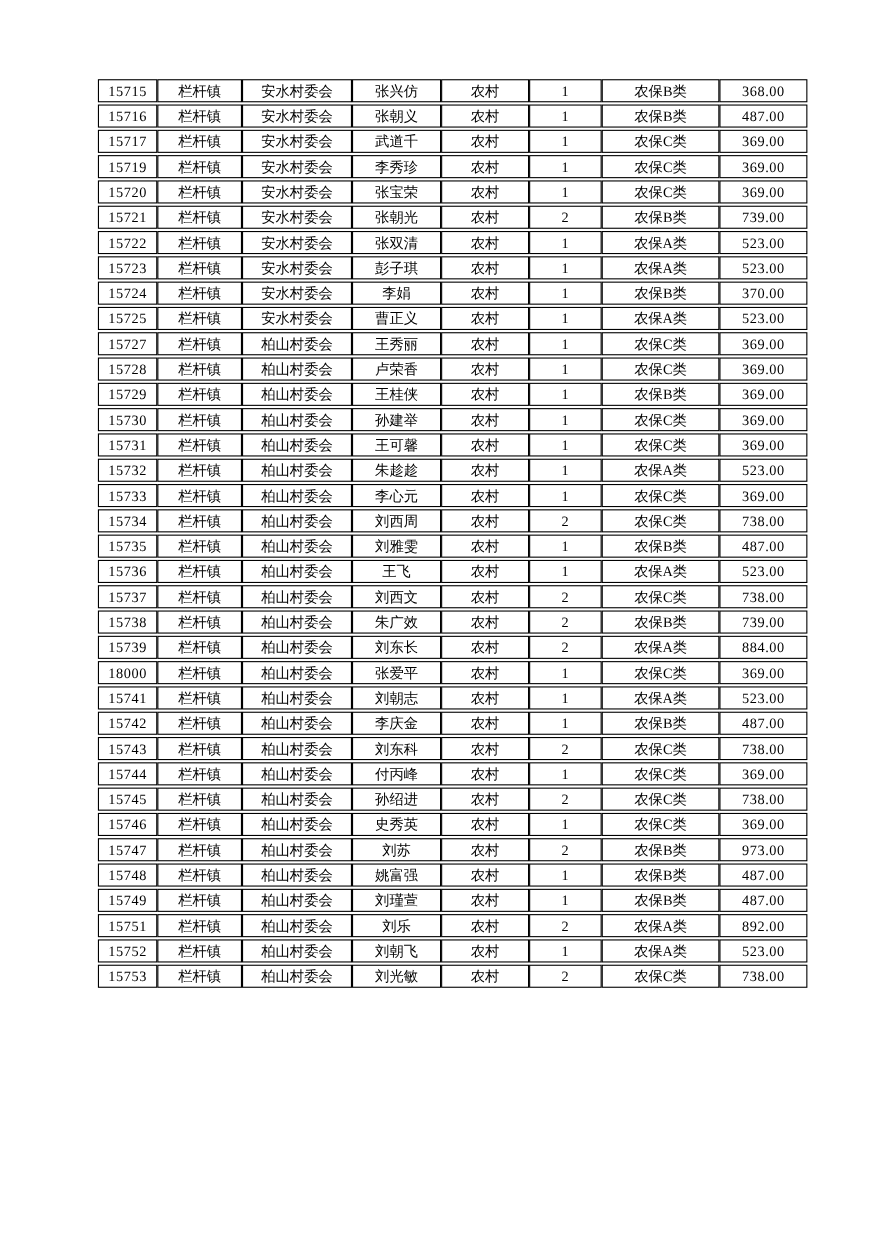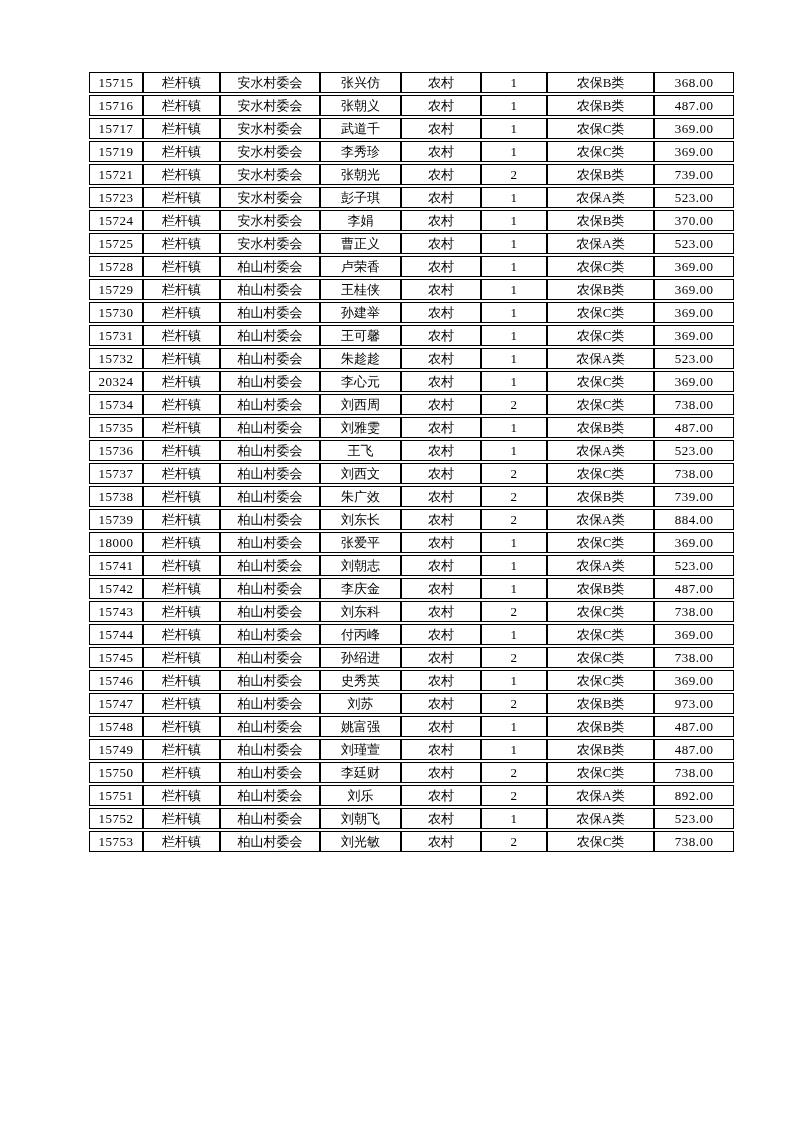--- a/index.html
+++ b/index.html
@@ -92,30 +92,50 @@
           <td class="num">15719</td>
           <td>栏杆镇</td>
           <td>安水村委会</td>
           <td>李秀珍</td>
           <td>农村</td>
           <td class="num">1</td>
           <td>农保C类</td>
           <td class="num">369.00</td>
         </tr>
         <tr>
+          <td class="num">15720</td>
+          <td>栏杆镇</td>
+          <td>安水村委会</td>
+          <td>张宝荣</td>
+          <td>农村</td>
+          <td class="num">1</td>
+          <td>农保C类</td>
+          <td class="num">369.00</td>
+        </tr>
+        <tr>
           <td class="num">15721</td>
           <td>栏杆镇</td>
           <td>安水村委会</td>
           <td>张朝光</td>
           <td>农村</td>
           <td class="num">2</td>
           <td>农保B类</td>
           <td class="num">739.00</td>
         </tr>
         <tr>
+          <td class="num">15722</td>
+          <td>栏杆镇</td>
+          <td>安水村委会</td>
+          <td>张双清</td>
+          <td>农村</td>
+          <td class="num">1</td>
+          <td>农保A类</td>
+          <td class="num">523.00</td>
+        </tr>
+        <tr>
           <td class="num">15723</td>
           <td>栏杆镇</td>
           <td>安水村委会</td>
           <td>彭子琪</td>
           <td>农村</td>
           <td class="num">1</td>
           <td>农保A类</td>
           <td class="num">523.00</td>
         </tr>
         <tr>
@@ -132,20 +152,30 @@
           <td class="num">15725</td>
           <td>栏杆镇</td>
           <td>安水村委会</td>
           <td>曹正义</td>
           <td>农村</td>
           <td class="num">1</td>
           <td>农保A类</td>
           <td class="num">523.00</td>
         </tr>
         <tr>
+          <td class="num">15727</td>
+          <td>栏杆镇</td>
+          <td>柏山村委会</td>
+          <td>王秀丽</td>
+          <td>农村</td>
+          <td class="num">1</td>
+          <td>农保C类</td>
+          <td class="num">369.00</td>
+        </tr>
+        <tr>
           <td class="num">15728</td>
           <td>栏杆镇</td>
           <td>柏山村委会</td>
           <td>卢荣香</td>
           <td>农村</td>
           <td class="num">1</td>
           <td>农保C类</td>
           <td class="num">369.00</td>
         </tr>
         <tr>
@@ -182,21 +212,21 @@
           <td class="num">15732</td>
           <td>栏杆镇</td>
           <td>柏山村委会</td>
           <td>朱趁趁</td>
           <td>农村</td>
           <td class="num">1</td>
           <td>农保A类</td>
           <td class="num">523.00</td>
         </tr>
         <tr>
-          <td class="num">20324</td>
+          <td class="num">15733</td>
           <td>栏杆镇</td>
           <td>柏山村委会</td>
           <td>李心元</td>
           <td>农村</td>
           <td class="num">1</td>
           <td>农保C类</td>
           <td class="num">369.00</td>
         </tr>
         <tr>
           <td class="num">15734</td>
@@ -350,30 +380,20 @@
         </tr>
         <tr>
           <td class="num">15749</td>
           <td>栏杆镇</td>
           <td>柏山村委会</td>
           <td>刘瑾萱</td>
           <td>农村</td>
           <td class="num">1</td>
           <td>农保B类</td>
           <td class="num">487.00</td>
-        </tr>
-        <tr>
-          <td class="num">15750</td>
-          <td>栏杆镇</td>
-          <td>柏山村委会</td>
-          <td>李廷财</td>
-          <td>农村</td>
-          <td class="num">2</td>
-          <td>农保C类</td>
-          <td class="num">738.00</td>
         </tr>
         <tr>
           <td class="num">15751</td>
           <td>栏杆镇</td>
           <td>柏山村委会</td>
           <td>刘乐</td>
           <td>农村</td>
           <td class="num">2</td>
           <td>农保A类</td>
           <td class="num">892.00</td>

